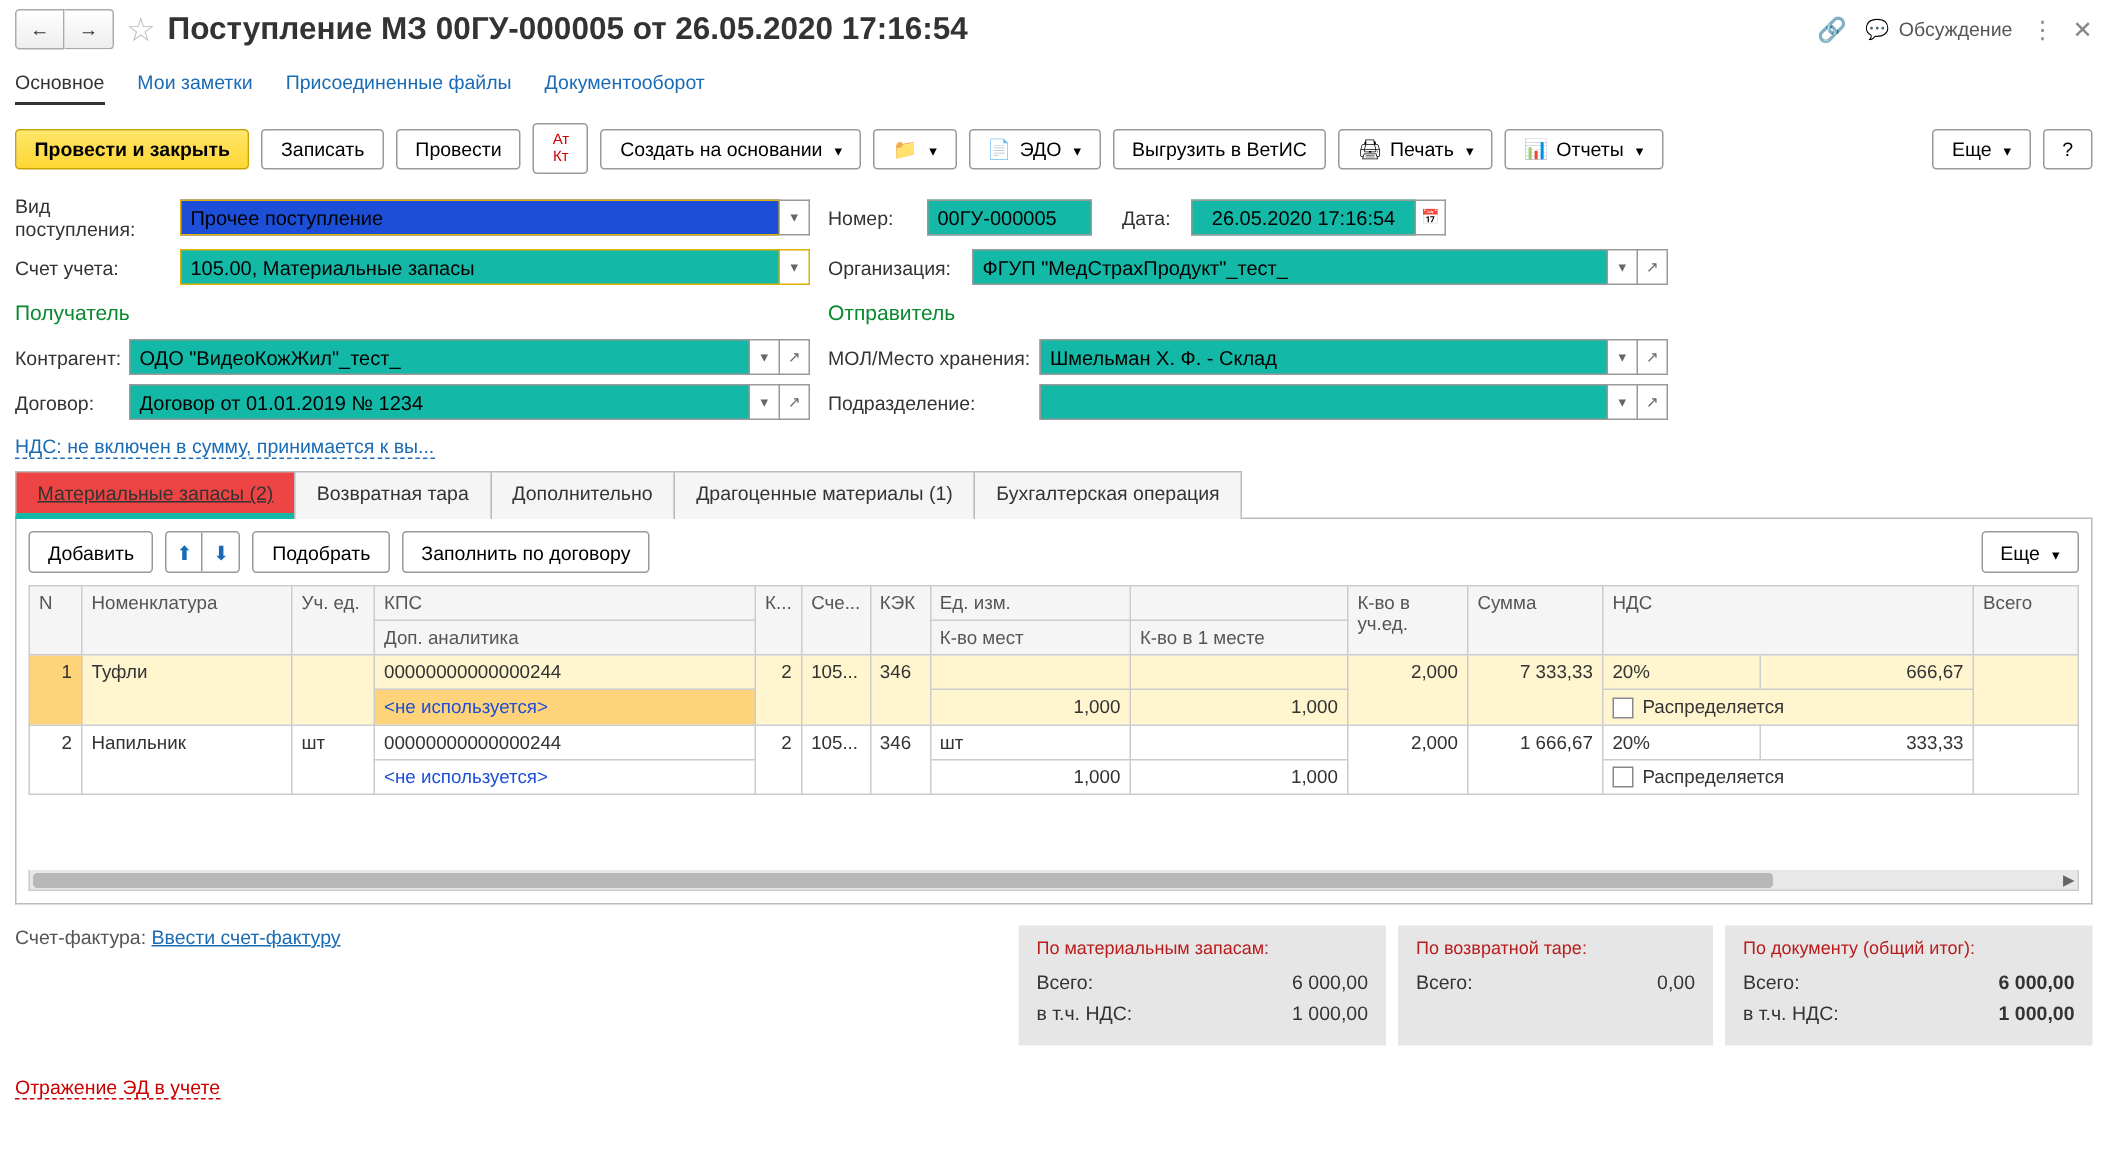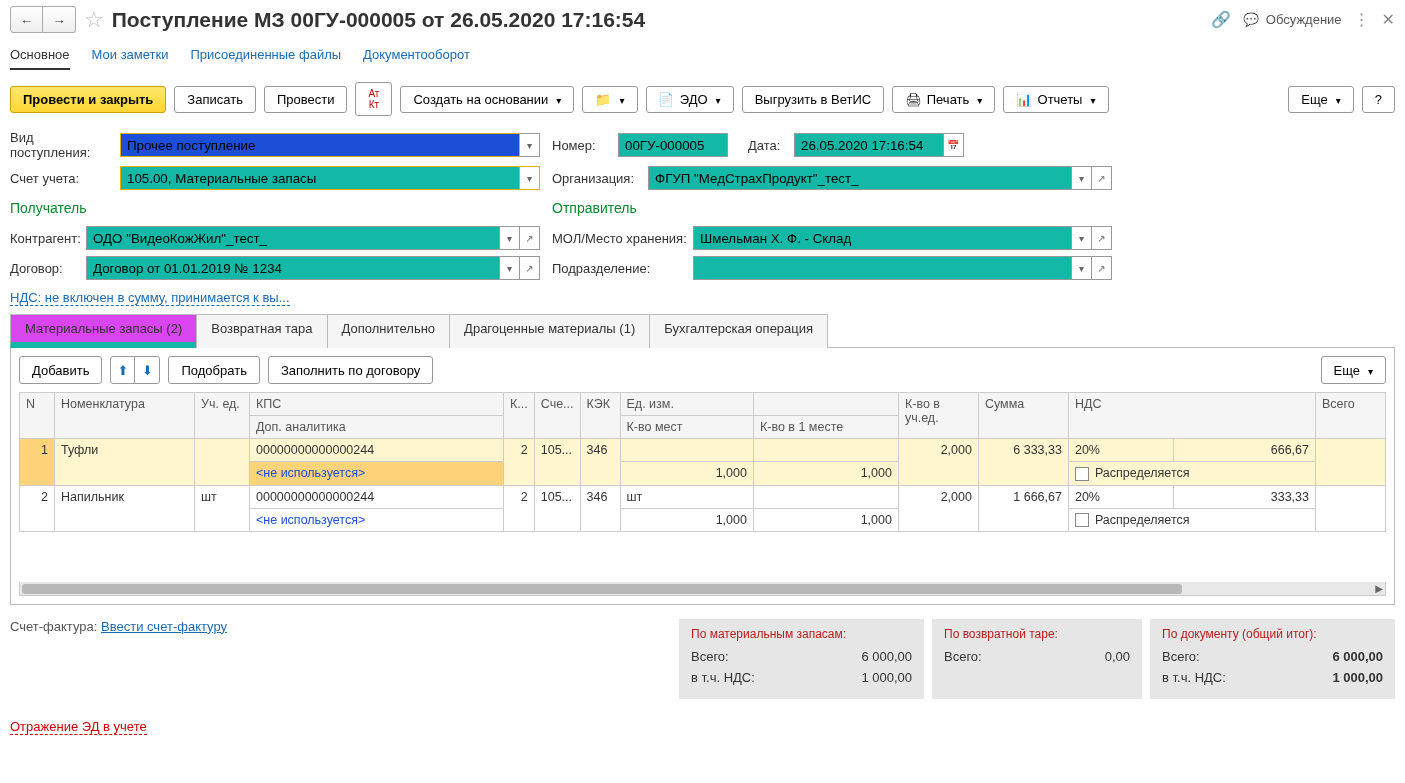--- a/index.html
+++ b/index.html
@@ -35,21 +35,21 @@
 .input-group { display: flex; }
 .input-group .form-input { flex: 1; }
 .input-group .ig-btn { width: 20px; border: 1px solid #999; border-left: none; background: #fff; display:flex; align-items:center; justify-content:center; font-size:10px; color:#666; cursor:pointer; }
 .section-title { color: #0a8a2f; font-size: 14px; margin: 4px 0; }
 
 .link { color: #1a6bb5; text-decoration: underline; cursor: pointer; }
 .link.dotted { border-bottom: 1px dashed #1a6bb5; text-decoration: none; }
 
 .tab-strip { display: flex; border-bottom: 1px solid #bbb; margin-top: 4px; }
 .tab { border: 1px solid #bbb; border-bottom: none; padding: 6px 14px; background: #f5f5f5; margin-right: -1px; cursor: pointer; position: relative; top: 1px; }
-.tab.active { background: #d946ef; border-bottom: 6px solid #14b8a6; }
+.tab.active { background: #ef4444; border-bottom: 4px solid #14b8a6; text-decoration: underline; }
 
 .table-panel { border: 1px solid #bbb; border-top: none; padding: 8px; }
 .tbl-toolbar { display: flex; gap: 8px; margin-bottom: 8px; }
 .arrow-btns { display: flex; border: 1px solid #999; border-radius: 3px; overflow: hidden; }
 .arrow-btn { width: 24px; height: 26px; display:flex; align-items:center; justify-content:center; cursor:pointer; }
 .arrow-btn:first-child { border-right: 1px solid #999; color: #1a6bb5; }
 .arrow-btn:last-child { color: #1a6bb5; }
 
 table.data { width: 100%; border-collapse: collapse; }
 .data th, .data td { border: 1px solid #ccc; padding: 4px 6px; font-size: 12.5px; vertical-align: top; }
@@ -149,21 +149,21 @@
     <div class="input-group" style="flex:1">
       <input class="form-input yellow-bg" value="Прочее поступление" style="">
       <div class="ig-btn">▾</div>
     </div>
   </div>
   <div class="form-row">
     <span class="form-label" style="width:60px">Номер:</span>
     <input class="form-input" style="width: 110px;" value="00ГУ-000005">
     <span style="margin-left:14px;width:40px">Дата:</span>
     <div class="input-group">
-      <input class="form-input" style="width: 150px;" value="26.05.2020 17:16:54">
+      <input class="form-input" style="width: 150px; text-align: center;" value="26.05.2020 17:16:54">
       <div class="ig-btn">📅</div>
     </div>
   </div>
   <div class="form-row">
     <span class="form-label">Счет учета:</span>
     <div class="input-group" style="flex:1">
       <input class="form-input yellow" value="105.00, Материальные запасы" style="">
       <div class="ig-btn" style="border-color:#e0b000">▾</div>
     </div>
   </div>
@@ -266,21 +266,21 @@
       <td rowspan="2" class="num-r">1</td>
       <td rowspan="2">Туфли</td>
       <td rowspan="2"></td>
       <td>00000000000000244</td>
       <td rowspan="2" class="num-r">2</td>
       <td rowspan="2">105...</td>
       <td rowspan="2">346</td>
       <td></td>
       <td></td>
       <td rowspan="2" class="num-r">2,000</td>
-      <td rowspan="2" class="num-r">6 333,33</td>
+      <td rowspan="2" class="num-r">7 333,33</td>
       <td>20%</td>
       <td class="num-r">666,67</td>
       <td rowspan="2"></td>
     </tr>
     <tr class="row-sel">
       <td class="placeholder">&lt;не используется&gt;</td>
       <td class="num-r">1,000</td>
       <td class="num-r">1,000</td>
       <td colspan="2"><span class="chk"></span><span>Распределяется</span></td>
     </tr>

